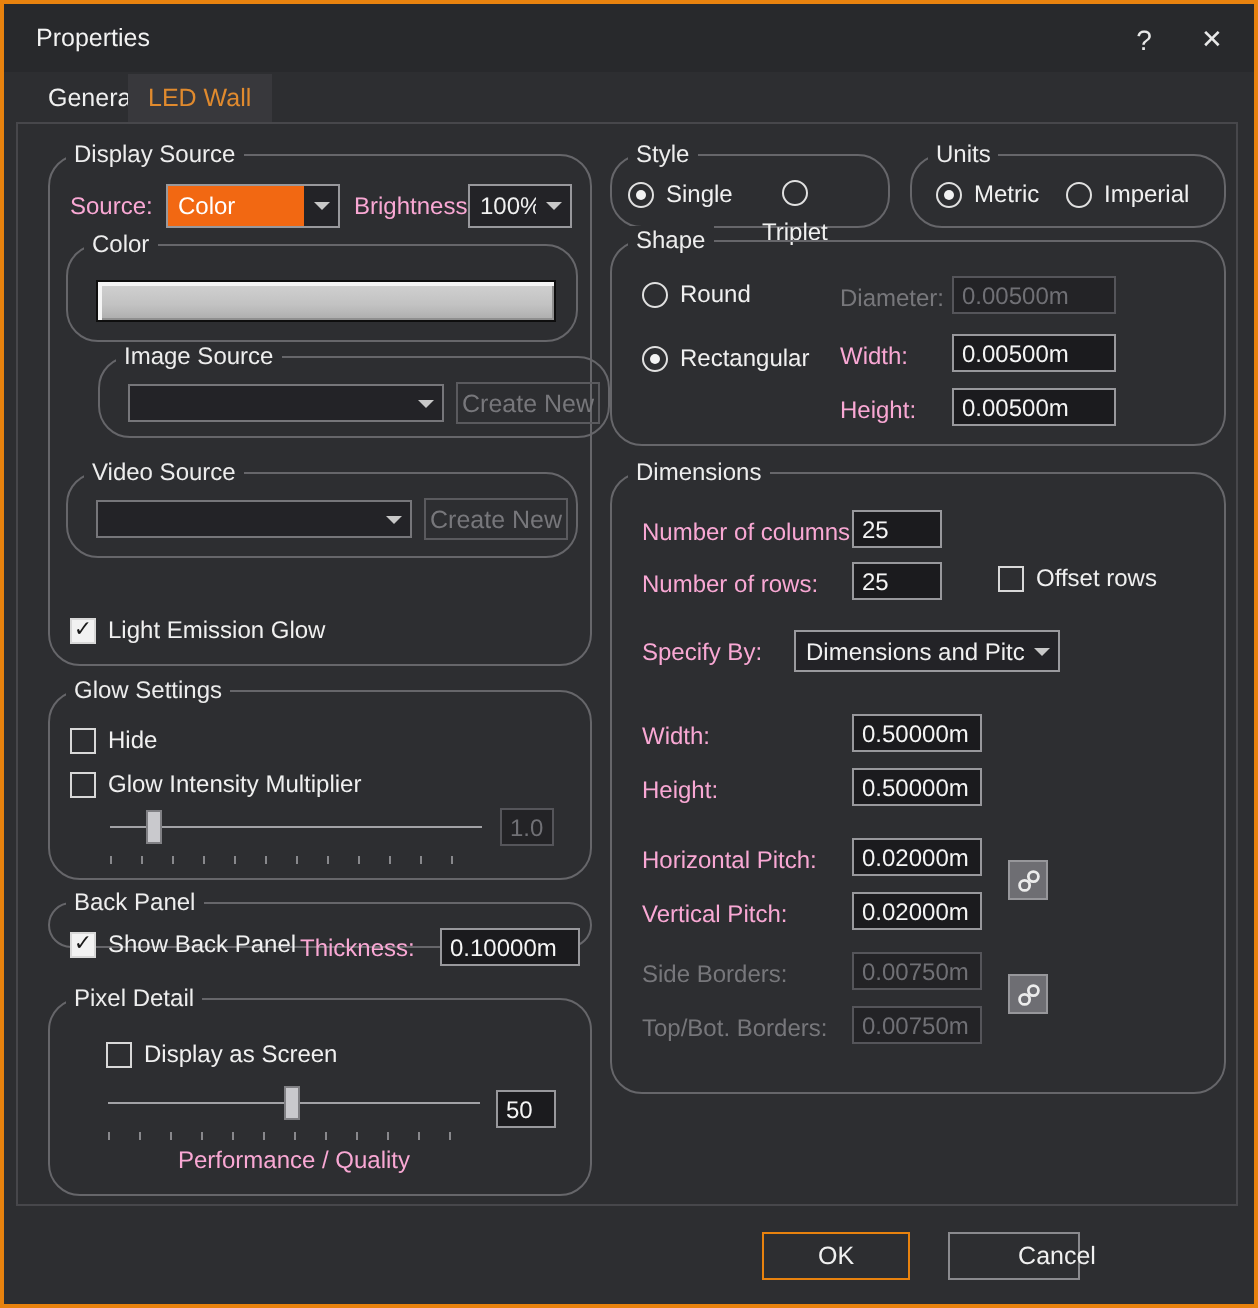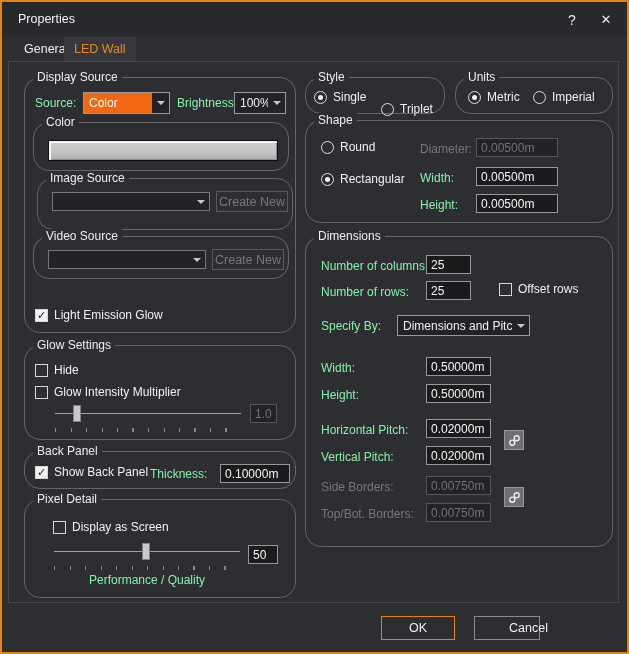--- a/index.html
+++ b/index.html
@@ -26,21 +26,21 @@
   .tab-ledwall { left:62px; color:#E08A2E; background:#38383C; }
 
   
   .tabpage { position:absolute; left:6px; top:59px; width:611px; height:542px;
              border:1px solid #47474B; background:#2D2E31; }
 
   
   .grp { position:absolute; border:1px solid #66666A; border-radius:16px; }
   .legend { position:absolute; top:-8px; left:8px; padding:0 4px; background:#2D2E31;
             font-size:12px; color:#EDEDED; white-space:nowrap; }
-  .lbl { position:absolute; white-space:nowrap; color:#86efac; }
+  .lbl { position:absolute; white-space:nowrap; color:#f9a8d4; }
   .dis { color:#77777B !important; }
 
   
   .inp { position:absolute; background:#1B1B1E; border:1px solid #98989C; color:#F5F5F5;
          font-family:"Liberation Sans", sans-serif; font-size:12px; padding:0 4px; outline:none; }
   .inp.dis-inp { border-color:#55555A; color:#707075; background:#232326; }
 
   
   .dd { position:absolute; background:#232327; border:1px solid #98989C; display:flex; align-items:center; }
   .dd .val { flex:1; padding:0 5px; white-space:nowrap; overflow:hidden; }
@@ -118,21 +118,21 @@
       <span class="arrow-box">
           <span class="tri"></span>
         </span>
     </div>
 
     <div class="grp" style="left:8px; top:44px; width:256px; height:49px;">
       <span class="legend">Color</span>
       <div class="swatch" style="left:14px; top:17px; width:230px; height:21px;"></div>
     </div>
 
-    <div class="grp" style="left:12px; top:100px; width:256px; height:52px;padding-left:16px;">
+    <div class="grp" style="left:24px; top:100px; width:256px; height:41px;padding-left:16px;">
       <span class="legend">Image Source</span>
       <div class="dd" style="left:14px; top:13px; width:158px; height:19px; border-color:#76767A;">
         <span class="val"></span>
         <span class="arrow-box">
             <span class="tri"></span>
           </span>
       </div>
       <div class="btn btn-createnew" style="left:178px; top:12px; width:72px; height:21px;">Create New</div>
     </div>
 
@@ -164,21 +164,21 @@
       <span>Glow Intensity Multiplier</span>
     </div>
     <div class="slider" style="left:30px; top:59px; width:186px; height:28px;">
       <div class="track"></div>
       <div class="handle" style="left:18px;"></div>
       <div class="ticks"></div>
     </div>
     <input class="inp dis-inp" style="left: 225px; top: 58px; width: 27px; height: 19px;" readonly="" value="1.0">
   </div>
 
-  <div class="grp" style="left:22px; top:449px; width:272px; height:38px;">
+  <div class="grp" style="left:22px; top:449px; width:272px; height:23px;">
     <span class="legend">Back Panel</span>
     <div class="cbrow" style="left:10px; top:13px;">
       <span class="cb checked">✓</span>
       <span>Show Back Panel</span>
     </div>
     <span class="lbl" style="left:125px; top:15px;">Thickness:</span>
     <input class="inp" style="left: 195px; top: 12px; width: 70px; height: 19px;" value="0.10000m">
   </div>
 
   <div class="grp" style="left:22px; top:497px; width:272px; height:99px;">
@@ -195,21 +195,21 @@
     <input class="inp" style="left: 223px; top: 45px; width: 30px; height: 19px;" value="50">
     <div class="lbl center-note" style="left:29px; top:73px; width:186px; text-align:center;">Performance / Quality</div>
   </div>
 
   <div class="grp" style="left:303px; top:75px; width:140px; height:37px;">
     <span class="legend">Style</span>
     <div class="rdrow" style="left:8px; top:12px;">
       <span class="radio checked"></span>
       <span>Single</span>
     </div>
-    <div class="rdrow" style="left:75px; top:24px;">
+    <div class="rdrow" style="left:75px; top:12px;flex-direction:column;">
       <span class="radio"></span>
       <span>Triplet</span>
     </div>
   </div>
 
   <div class="grp" style="left:453px; top:75px; width:158px; height:37px;">
     <span class="legend">Units</span>
     <div class="rdrow" style="left:12px; top:12px;">
       <span class="radio checked"></span>
       <span>Metric</span>

